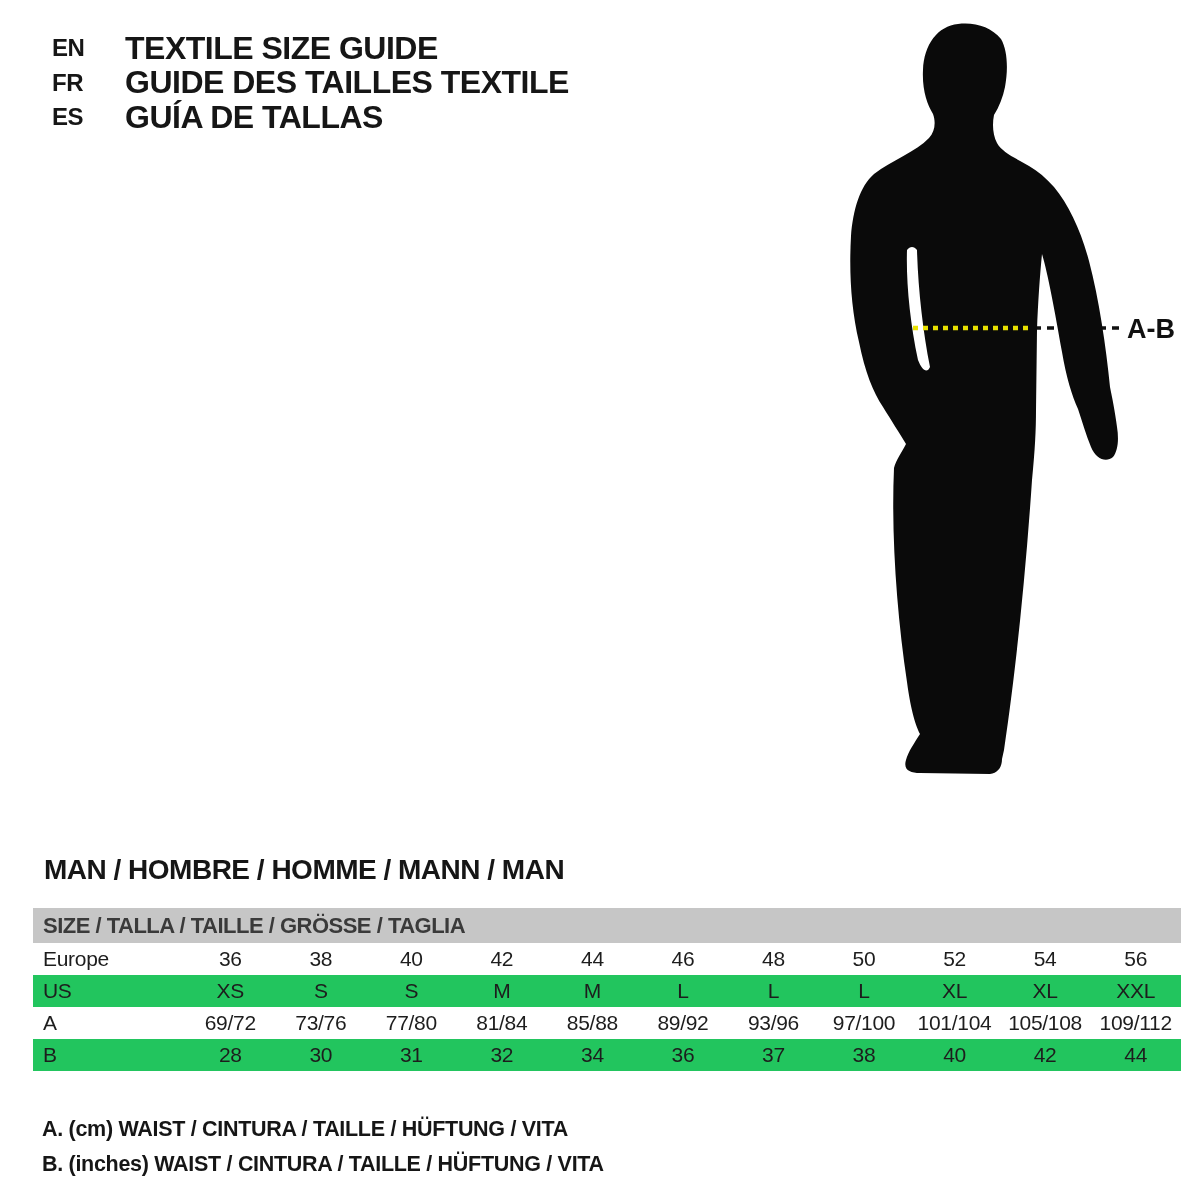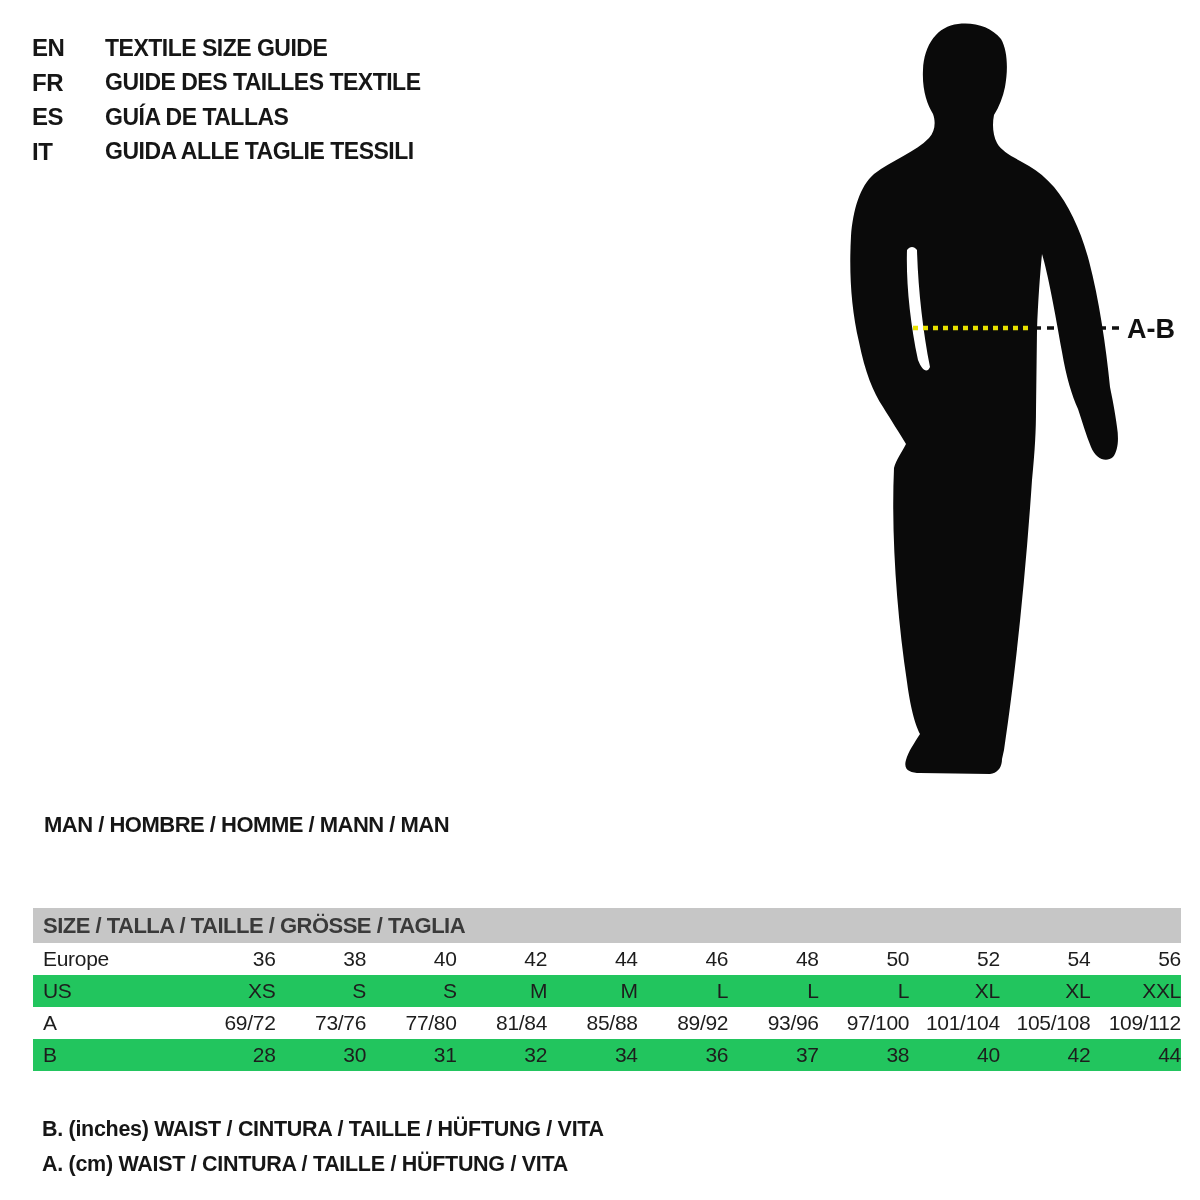--- a/index.html
+++ b/index.html
@@ -1,40 +1,40 @@
 <!DOCTYPE html>
 <html><head>
 <meta charset="utf-8">
 <style>
   html,body{margin:0;padding:0;background:#fff;}
   .canvas{position:relative;width:1200px;height:1200px;background:#ffffff;
           font-family:"Liberation Sans",sans-serif;color:#141414;overflow:hidden;}
 
   
-  .langs{position:absolute;left:32px;top:31px;}
+  .langs{position:absolute;left:52px;top:31px;}
   .lang-row{display:flex;height:34.5px;align-items:center;}
   .lang-code{width:73px;font-size:24px;font-weight:700;letter-spacing:-0.5px;color:#161616;}
-  .lang-title{font-size:23px;font-weight:700;letter-spacing:-0.5px;color:#161616;white-space:nowrap;}
+  .lang-title{font-size:32px;font-weight:700;letter-spacing:-0.5px;color:#161616;white-space:nowrap;}
 
   .category{position:absolute;left:45px;top:221px;font-size:24px;font-weight:700;
             letter-spacing:-0.5px;color:#161616;white-space:nowrap;}
 
   
   .figure{position:absolute;left:820px;top:10px;width:360px;height:790px;}
 
   
-  .section-man{position:absolute;left:44px;top:812px;font-size:22px;font-weight:700;
+  .section-man{position:absolute;left:44px;top:854px;font-size:28px;font-weight:700;
                letter-spacing:-0.5px;color:#161616;white-space:nowrap;}
 
   
   .size-table{position:absolute;left:33px;top:908px;width:1148px;border-collapse:collapse;
               table-layout:fixed;}
   .size-table th{background:#c6c6c6;height:35px;text-align:left;padding:0 0 0 10px;
                  font-size:22px;font-weight:700;letter-spacing:-0.5px;color:#3a3a3a;}
-  .size-table td{height:32px;text-align:right;font-size:21px;font-weight:400;
+  .size-table td{height:32px;text-align:center;font-size:21px;font-weight:400;
                  letter-spacing:-0.3px;color:#1d1d1d;padding:0;}
   .size-table td.lbl{text-align:left;padding-left:10px;}
   .size-table tr.alt{background:#22c55e;}
   .c-label{width:152px;}
 
   
   .notes{position:absolute;left:42px;top:1112px;}
   .note-line{font-size:21.5px;font-weight:700;letter-spacing:-0.3px;line-height:34.5px;
              color:#161616;white-space:nowrap;}
 </style>
@@ -48,24 +48,20 @@
       <span class="lang-code">EN</span>
       <span class="lang-title">TEXTILE SIZE GUIDE</span>
     </div>
     <div class="lang-row">
       <span class="lang-code">FR</span>
       <span class="lang-title">GUIDE DES TAILLES TEXTILE</span>
     </div>
     <div class="lang-row">
       <span class="lang-code">ES</span>
       <span class="lang-title">GUÍA DE TALLAS</span>
-    </div>
-    <div class="lang-row">
-      <span class="lang-code">IT</span>
-      <span class="lang-title">GUIDA ALLE TAGLIE TESSILI</span>
     </div>
   </div>
 
 
   <svg class="figure" viewBox="0 0 360 790" xmlns="http://www.w3.org/2000/svg">
     <line x1="214" y1="318" x2="303" y2="318" stroke="#111111" stroke-width="3.5" stroke-dasharray="7 6"></line>
     <path fill="#0a0a0a" fill-rule="evenodd" d="
           M 138 14
           C 118 16 104 34 103 60
           C 102 80 107 94 113 104
@@ -188,17 +184,17 @@
         <td>37</td>
         <td>38</td>
         <td>40</td>
         <td>42</td>
         <td>44</td>
       </tr>
     </tbody>
   </table>
 
   <div class="notes">
+    <div class="note-line">A. (cm) WAIST / CINTURA / TAILLE / HÜFTUNG / VITA</div>
     <div class="note-line">B. (inches) WAIST / CINTURA / TAILLE / HÜFTUNG / VITA</div>
-    <div class="note-line">A. (cm) WAIST / CINTURA / TAILLE / HÜFTUNG / VITA</div>
   </div>
 
 </div>
 
 </body></html>

